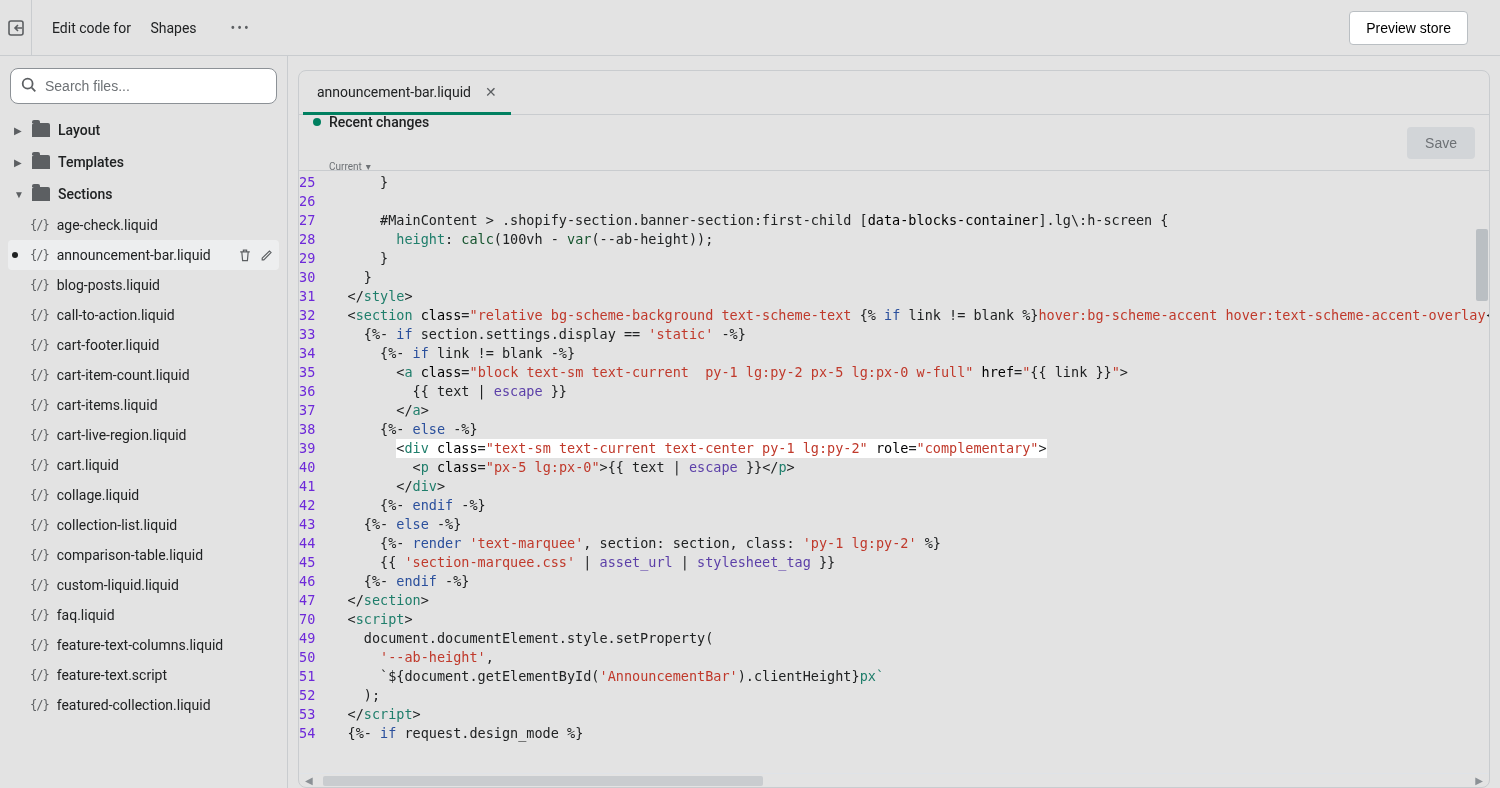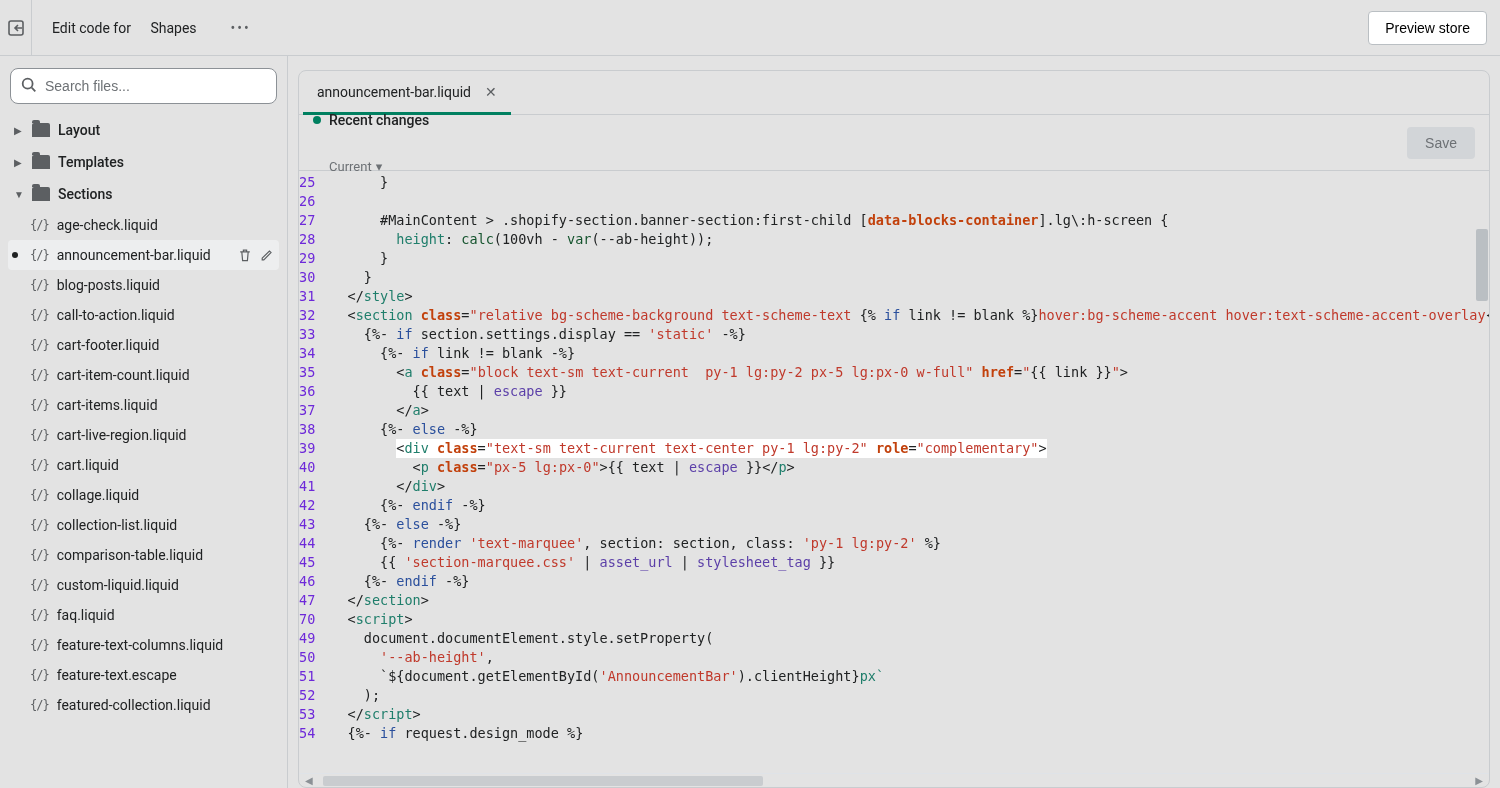--- a/index.html
+++ b/index.html
@@ -4,21 +4,21 @@
 <style>
 * { box-sizing: border-box; margin: 0; padding: 0; }
 body { font-family: -apple-system, BlinkMacSystemFont, "Segoe UI", Roboto, sans-serif; background: #e3e3e3; color: #202223; font-size: 14px; overflow: hidden; }
 .app { display: flex; flex-direction: column; width: 1500px; height: 788px; }
 .topbar { display: flex; align-items: center; height: 56px; border-bottom: 1px solid #c9cccf; }
 .topbar-left { display: flex; align-items: center; gap: 16px; padding-left: 12px; }
 .exit-btn { display:flex; align-items:center; justify-content:center; width:32px; height:56px; border-right:1px solid #c9cccf; cursor:pointer; color:#5c5f62; }
 .crumb { color:#202223; padding-left:8px; }
 .crumb .theme { margin-left:16px; }
 .more-btn { margin-left:12px; color:#5c5f62; letter-spacing:2px; cursor:pointer; padding:6px; }
-.topbar-right { margin-left:auto; padding-right:13px; }
+.topbar-right { margin-left:auto; padding-right:32px; }
 .preview-btn { background:#fff; border:1px solid #babfc3; border-radius:4px; padding:8px 16px; cursor:pointer; font-size:14px; }
 .body { display:flex; flex:1; overflow:hidden; }
 .sidebar { width:288px; border-right:1px solid #c9cccf; display:flex; flex-direction:column; padding:12px 8px 0 8px; overflow-y:auto; }
 .search-wrap { position:relative; margin:0 2px 10px 2px; }
 .search-input { width:100%; height:36px; padding:0 10px 0 34px; border:1px solid #8c9196; border-radius:8px; background:#fff; font-size:14px; color:#202223; }
 .search-input::placeholder { color:#6d7175; }
 .search-icon-pos { position:absolute; left:10px; top:8px; color:#5c5f62; }
 .tree-row { display:flex; align-items:center; height:32px; padding:0 6px; border-radius:4px; cursor:pointer; gap:8px; }
 .tree-row.section-header { font-weight:500; }
 .folder-icon { width:18px; height:14px; background:#5c5f62; border-radius:2px 2px 0 0; position:relative; }
@@ -35,30 +35,30 @@
 .add-text { color:#2c6ecb; }
 .main { flex:1; display:flex; flex-direction:column; padding:14px 10px 0 10px; overflow:hidden; }
 .main-inner { flex:1; background:#e3e3e3; border:1px solid #c9cccf; border-radius:8px; display:flex; flex-direction:column; overflow:hidden; }
 .tabs { display:flex; align-items:flex-end; height:44px; border-bottom:1px solid #c9cccf; padding-left:4px; }
 .tab { display:flex; align-items:center; height:44px; padding:0 14px; gap:14px; border-bottom:3px solid #008060; margin-bottom:-1px; }
 .tab-close { color:#5c5f62; cursor:pointer; font-size:14px; }
 .statusbar { display:flex; align-items:center; justify-content:space-between; height:56px; border-bottom:1px solid #c9cccf; padding:0 14px;gap:9px; }
 .status-left { display:flex; flex-direction:column; gap:2px; }
 .status-title-row { display:flex; align-items:center; gap:8px; font-weight:500; }
 .green-dot { width:8px; height:8px; border-radius:50%; background:#008060; }
-.status-sub { display:flex; align-items:flex-start; gap:4px; color:#6d7175; font-size:13px; padding-left:16px;margin-top:29px; }
+.status-sub { display:flex; align-items:flex-start; gap:4px; color:#6d7175; font-size:10px; padding-left:16px;margin-top:29px; }
 .save-btn { background:#d2d5d8; border:none; border-radius:4px; padding:8px 18px; color:#6d7175; font-size:14px; }
 .editor { flex:1; display:flex; overflow:auto; font-family: ui-monospace, "SF Mono", Menlo, Consolas, monospace; font-size:13.5px; line-height:19px; position:relative; }
 .gutter { background:#e3e3e3; color:#6d28d9; text-align:right; padding:2px 10px 2px 0; user-select:none; }
 .gutter div { height:19px; }
 .codecol { flex:1; padding:2px 0; white-space:pre; min-width:1200px; }
 .codecol div { height:19px; padding-left:6px; }
 .codecol .hl { background:#fff; display:inline-block; }
 .t-tag { color:#1f7e6b; }
-.t-attr { color:#c2410c;font-weight:bold; }
+.t-attr { color:#000000; }
 .t-str { color:#c0392b; }
 .t-kw { color:#2a4f9c; font-weight:500; }
 .t-var { color:#5b3fa8; }
 .t-fn { color:#14532d; }
 .t-punc { color:#202223; }
 .t-plain { color:#202223; }
 .vscroll-thumb { position:absolute; right:1px; top:58px; width:12px; height:72px; background:#babfc3; border-radius:2px; }
 .hscroll { height:14px; border-top:1px solid #dfe3e8; position:relative; }
 .hscroll-thumb { position:absolute; left:24px; top:2px; height:10px; width:440px; background:#c9cccf; border-radius:2px; }
 .hscroll-arrow { position:absolute; top:0; color:#8c9196; font-size:10px; padding:1px 4px; cursor:pointer; }
@@ -187,21 +187,21 @@
           <div class="file-row">
             <span class="liquid-icon">{/}</span>
             <span>faq.liquid</span>
           </div>
           <div class="file-row">
             <span class="liquid-icon">{/}</span>
             <span>feature-text-columns.liquid</span>
           </div>
           <div class="file-row">
             <span class="liquid-icon">{/}</span>
-            <span>feature-text.escape</span>
+            <span>feature-text.script</span>
           </div>
           <div class="file-row">
             <span class="liquid-icon">{/}</span>
             <span>featured-collection.liquid</span>
           </div>
         </div>
     </div>
 
     <div class="main">
       <div class="main-inner">

